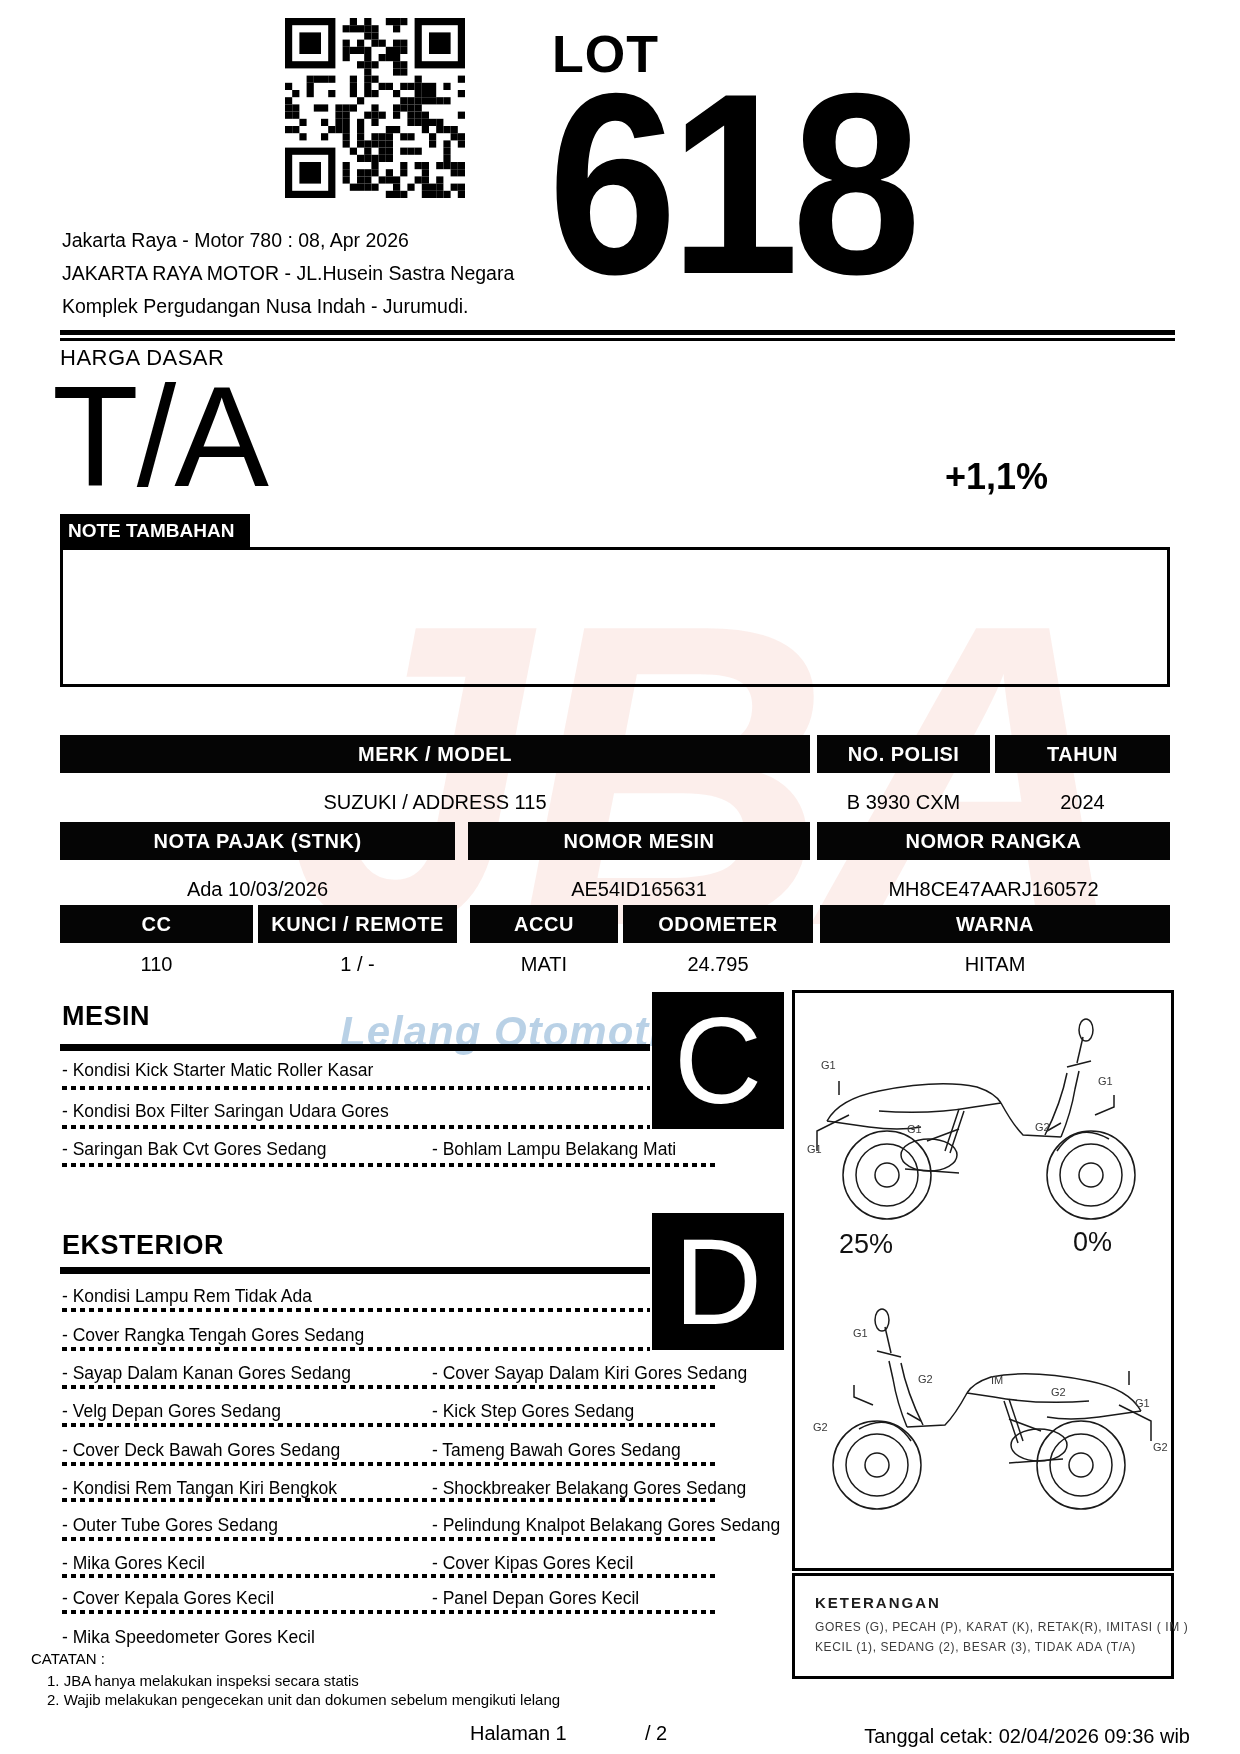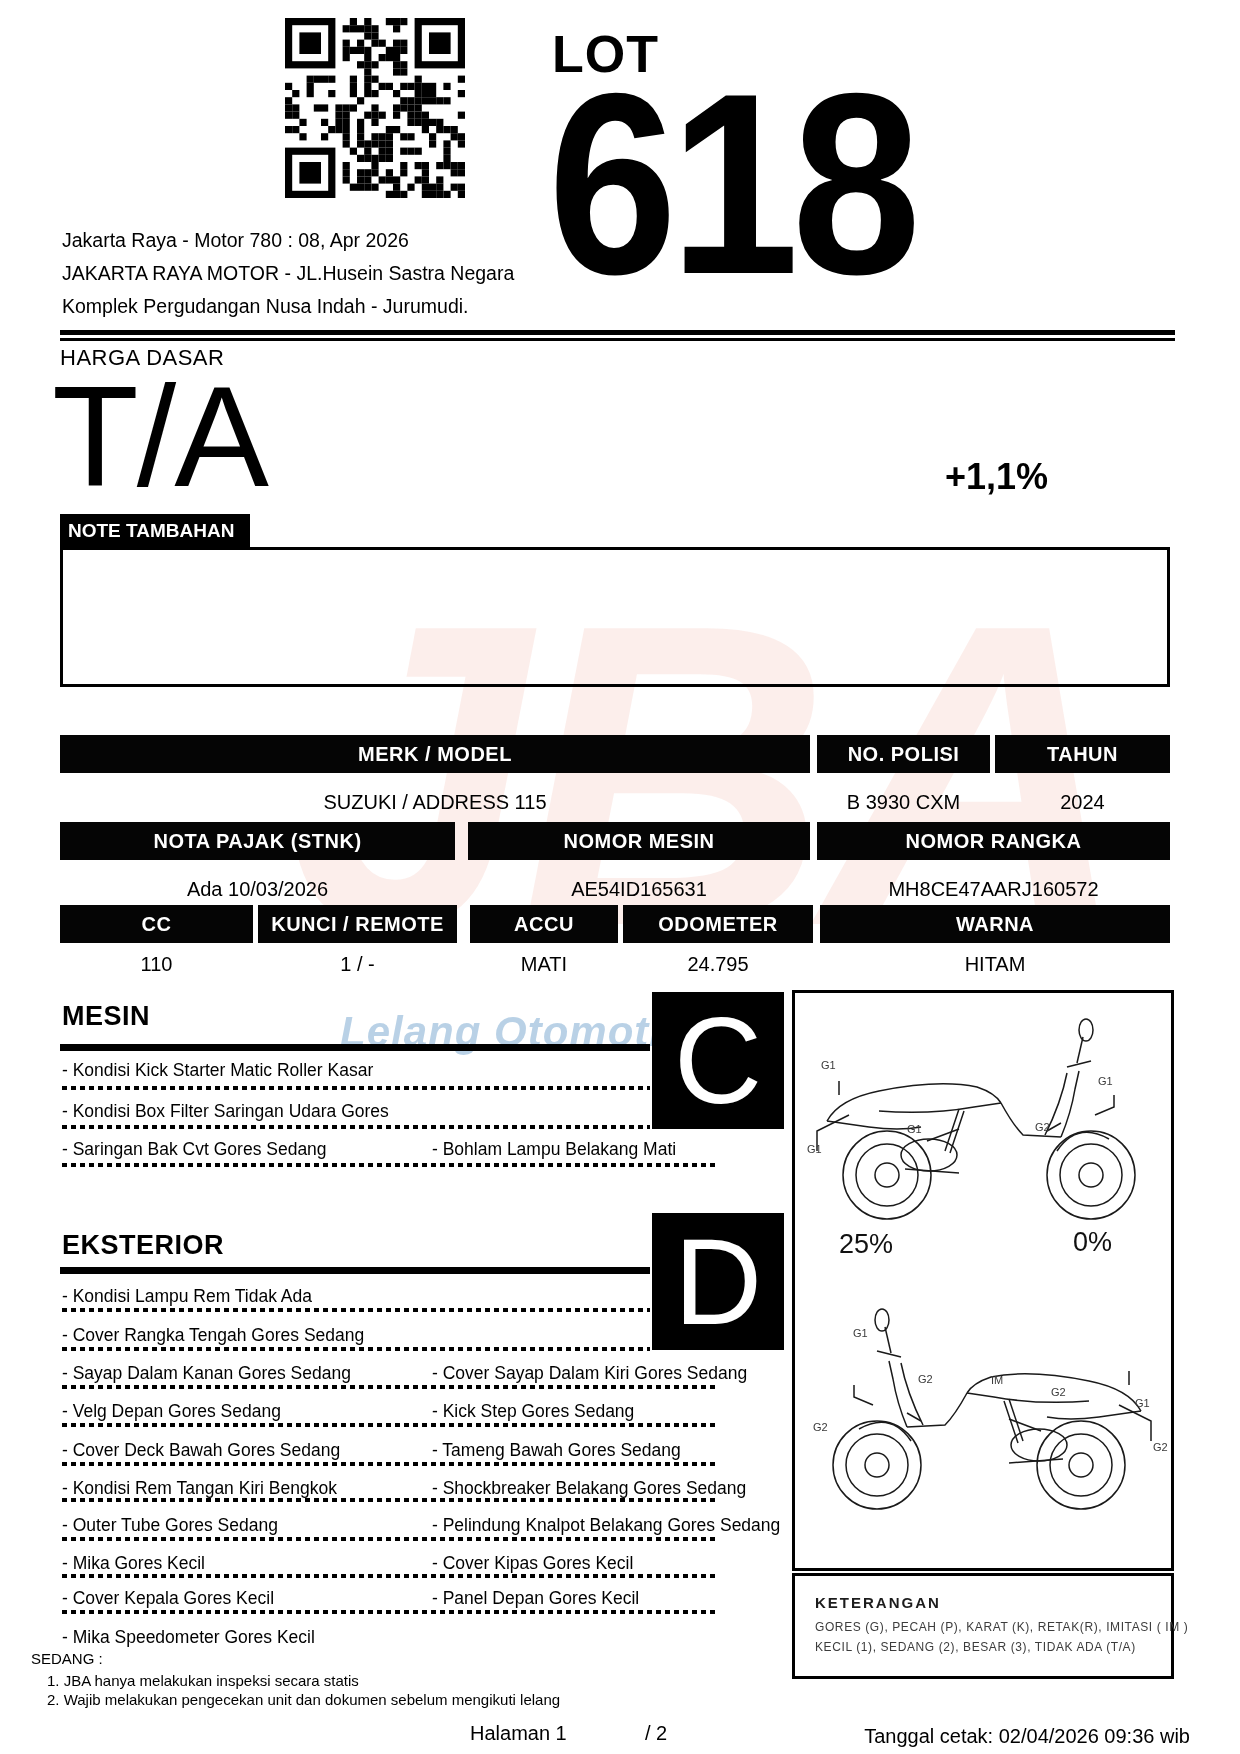--- a/index.html
+++ b/index.html
@@ -433,20 +433,20 @@
     <span class="dlabel" style="left:18px;top:428px;">G2</span>
     <span class="dlabel" style="left:358px;top:448px;">G2</span>
   </div>
 
   <div class="keterangan-box">
     <div class="ket-title">KETERANGAN</div>
     <div class="ket-line" style="top:44px;">GORES (G), PECAH (P), KARAT (K), RETAK(R), IMITASI ( IM )</div>
     <div class="ket-line" style="top:64px;">KECIL (1), SEDANG (2), BESAR (3), TIDAK ADA (T/A)</div>
   </div>
 
-  <div class="catatan-title">SEDANG :</div>
+  <div class="catatan-title">CATATAN :</div>
   <div class="catatan-item" style="top:1672px;">1. JBA hanya melakukan inspeksi secara statis</div>
   <div class="catatan-item" style="top:1691px;">2. Wajib melakukan pengecekan unit dan dokumen sebelum mengikuti lelang</div>
   <div class="page-num" style="left:470px;">Halaman 1</div>
   <div class="page-num" style="left:645px;">/ 2</div>
   <div class="printed">Tanggal cetak: 02/04/2026 09:36 wib</div>
 
 </div>
 
 </body></html>

